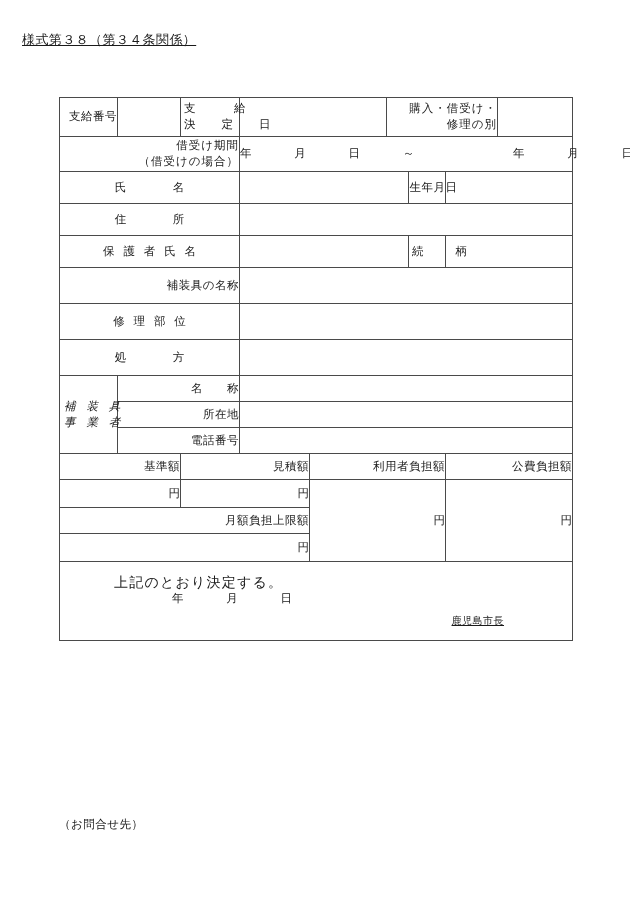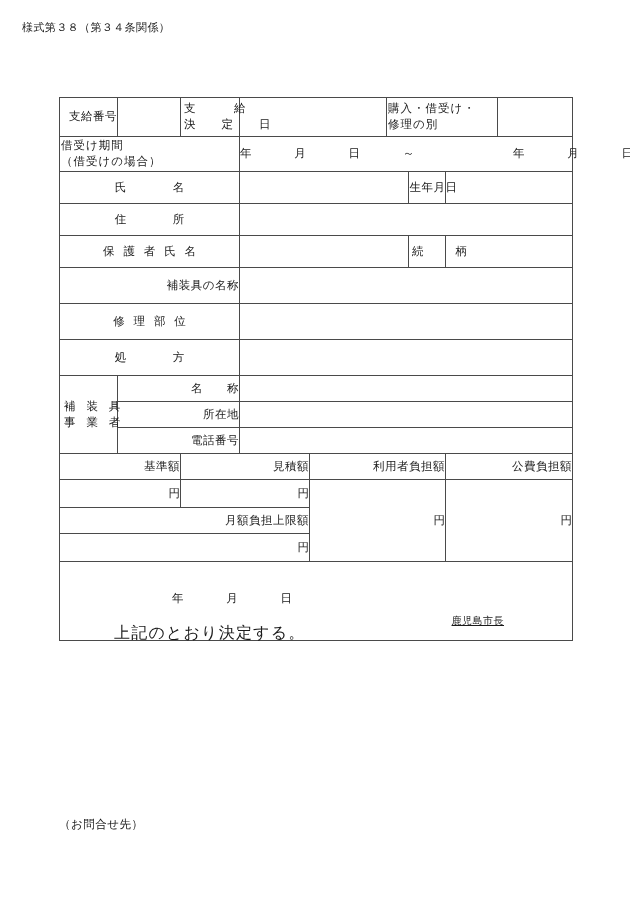--- a/index.html
+++ b/index.html
@@ -19,24 +19,25 @@
 
   .page {
     position: absolute;
     inset: 0;
   }
 
   
   .form-number {
     position: absolute;
     left: 22px;
-    top: 20px;
-    font-size: 11px;
+    top: 31px;
+    font-size: 13px;
     letter-spacing: 0.4px;
     white-space: nowrap;
+    text-decoration: underline;
   }
 
   
   .doc-title {
     position: absolute;
     left: 0;
     right: 0;
     top: 57px;
     text-align: center;
     font-size: 16px;
@@ -69,21 +70,21 @@
     text-indent: 3px;
     white-space: nowrap;
   }
   .lbl-tight {
     text-align: right;
     letter-spacing: 0.5px;
     text-indent: 0.5px;
     white-space: nowrap;
   }
   .lbl-2line {
-    text-align: left;
+    text-align: right;
     letter-spacing: 1px;
     text-indent: 1px;
     line-height: 1.25;
     white-space: nowrap;
   }
   .blank { }
 
   
   .daterun {
     text-align: left;
@@ -108,35 +109,35 @@
     white-space: nowrap;
   }
 
   
   .vstack {
     text-align: left;
     letter-spacing: 4px;
     text-indent: 4px;
     line-height: 1.45;
     white-space: nowrap;
+    font-style: italic;
   }
 
   
   .decision-cell {
     position: relative;
     height: 78px;
   }
   .decision-text {
     position: absolute;
     left: 54px;
     top: 12px;
-    font-size: 16px;
+    font-size: 14px;
     letter-spacing: 1.2px;
     white-space: nowrap;
-    margin-top: 48px;
   }
   .decision-date {
     position: absolute;
     left: 112px;
     top: 29px;
     font-size: 11.5px;
     letter-spacing: 1px;
     white-space: nowrap;
   }
   .decision-date span { display: inline-block; }

